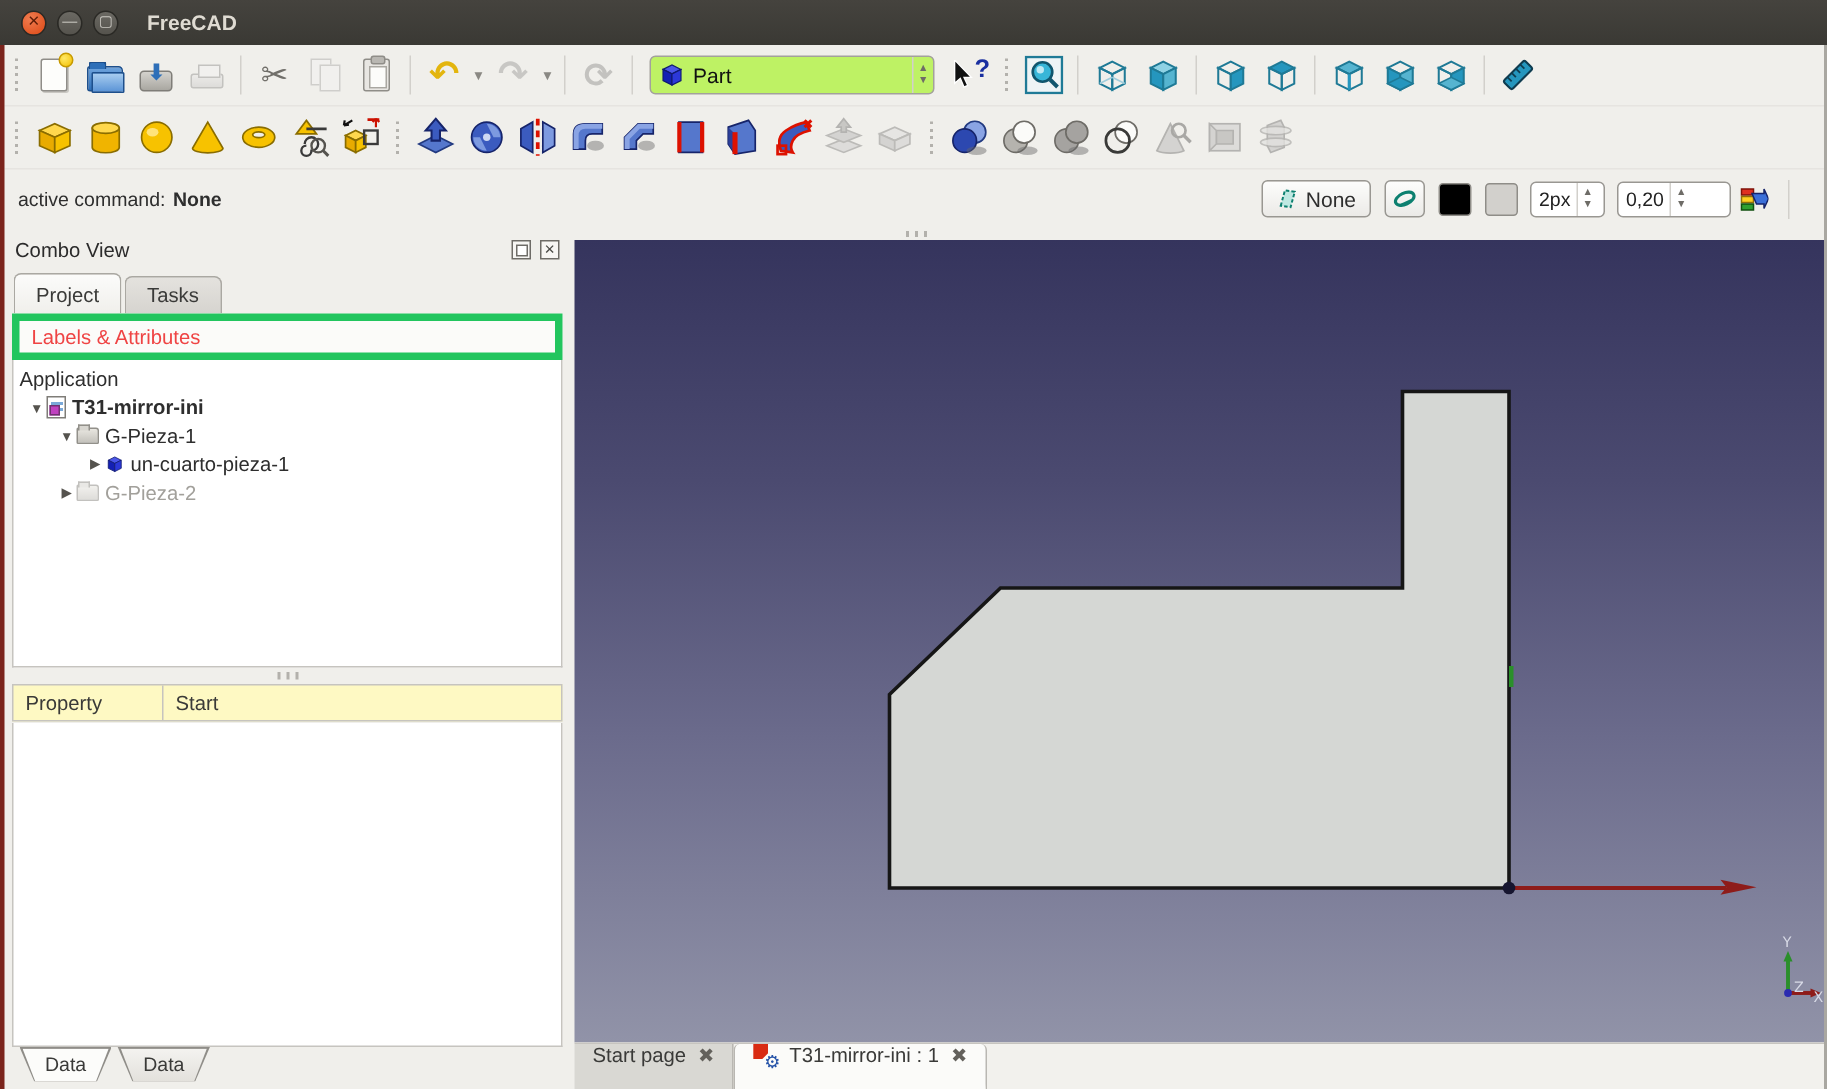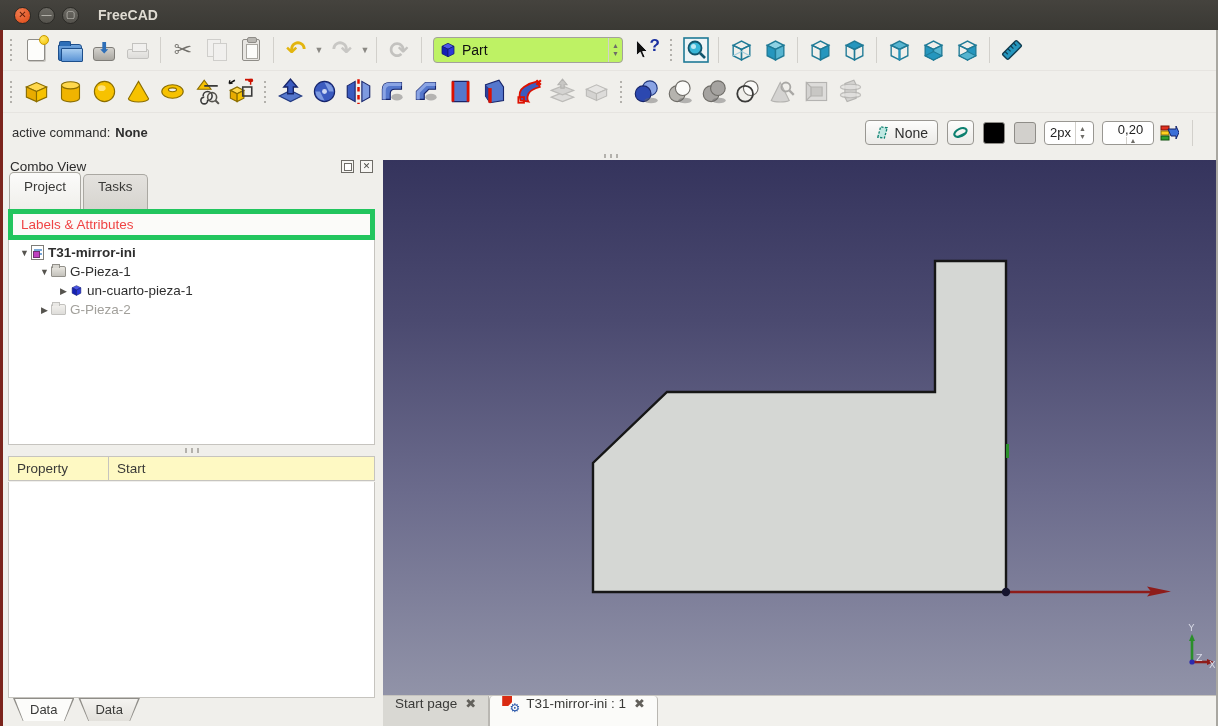--- a/index.html
+++ b/index.html
@@ -57,21 +57,21 @@
   .combo { width:190px; height:26px; background:#bef264; border:1px solid #a3a19c; border-radius:4px; display:flex; align-items:center; padding-left:5px; margin:0 6px; flex:none; }
   .combo .lbl { flex:1; font-size:14px; color:#111; padding-left:5px; }
 
   
   .panel { position:absolute; left:3px; top:152px; width:377px; bottom:0; background:#f0efeb; display:flex; flex-direction:column; }
   .panel-title { height:28px; display:flex; align-items:center; padding:0 7px; font-size:13.5px; color:#2b2b2b; }
   .mini-ic { width:13px; height:13px; border:1px solid #6e6c67; margin-left:6px; position:relative; background:#f7f6f3; flex:none; }
   .mini-ic.float:before { content:""; position:absolute; left:2px; top:2px; width:6px; height:6px; border:1px solid #6e6c67; background:#fff; }
   .mini-ic.closex { display:flex; align-items:center; justify-content:center; font-size:9px; color:#4a4a46; }
   .tabs-row { display:flex; padding-left:6px; height:29px; align-items:flex-end; }
-  .tab { padding:4px 14px 15px; border:1px solid #aaa8a2; border-bottom:none; border-radius:5px 5px 0 0; background:linear-gradient(#e4e2de,#d6d4cf); margin-right:2px; font-size:13.5px; color:#3a3a38; }
+  .tab { padding:4px 14px 5px; border:1px solid #aaa8a2; border-bottom:none; border-radius:5px 5px 0 0; background:linear-gradient(#e4e2de,#d6d4cf); margin-right:2px; font-size:13.5px; color:#3a3a38; }
   .tab.active { background:linear-gradient(#fbfbfa,#f0efeb); padding-top:6px; }
   .tree-header { margin:0 5px; border:5px solid #22c55e; background:#fbfbf9; padding:3px 8px; font-size:13.5px; color:#ef4444; }
   .tree-box { margin:0 5px; border:1px solid #c6c4bf; border-top:none; background:#fff; height:205px; overflow:hidden; padding-top:3px; }
   .trow { display:flex; align-items:center; height:19px; font-size:13.5px; }
   .trow .exp { width:11px; font-size:9px; color:#55534e; text-align:center; flex:none; }
   .trow.dim { color:#a2a09b; }
   .doc-ic { width:13px; height:15px; background:#fff; border:1px solid #7f7d78; position:relative; margin:0 4px 0 1px; flex:none; }
   .doc-ic:before { content:""; position:absolute; left:2px; top:3px; width:8px; height:2px; background:#7aa8d8; box-shadow:0 4px 0 #7aa8d8; }
   .doc-ic:after { content:""; position:absolute; left:1px; bottom:1px; width:5px; height:5px; background:#c040c0; border:1px solid #703070; }
   .folder-ic { width:15px; height:11px; background:linear-gradient(#e8e6e0,#c4c2bc); border:1px solid #92908a; border-radius:1px 2px 1px 1px; position:relative; margin:0 4px 0 1px; flex:none; }
@@ -459,21 +459,21 @@
   </div>
   <span class="swatch" style="background:#000;margin-left:9px;"></span>
   <span class="swatch" style="background:#d2d0cc;margin-left:9px;"></span>
   <div class="spinbox" style="width:50px;">
     <span class="val">2px</span>
     <span class="spinner">
         <span>▲</span>
         <span>▼</span>
       </span>
   </div>
-  <div class="spinbox" style="width:52px;flex-direction:column;">
+  <div class="spinbox" style="width:76px;">
     <span class="val">0,20</span>
     <span class="spinner">
         <span>▲</span>
         <span>▼</span>
       </span>
   </div>
   <span class="tbtn" style="width:30px;">
     <svg width="20" height="20" viewBox="0 0 20 20">
         <rect x="2" y="3" width="8" height="4" fill="#e03020" stroke="#801208"></rect>
         <rect x="2" y="8" width="8" height="4" fill="#ffd020" stroke="#907008"></rect>
@@ -491,20 +491,23 @@
     <span class="gap"></span>
     <span class="mini-ic float"></span>
     <span class="mini-ic closex">✕</span>
   </div>
   <div class="tabs-row">
     <div class="tab active">Project</div>
     <div class="tab">Tasks</div>
   </div>
   <div class="tree-header">Labels &amp; Attributes</div>
   <div class="tree-box">
+    <div class="trow" style="padding-left:4px;">
+      <span>Application</span>
+    </div>
     <div class="trow" style="padding-left:10px;font-weight:bold;">
       <span class="exp">▼</span>
       <span class="doc-ic"></span>
       <span>T31-mirror-ini</span>
     </div>
     <div class="trow" style="padding-left:30px;">
       <span class="exp">▼</span>
       <span class="folder-ic"></span>
       <span>G-Pieza-1</span>
     </div>

